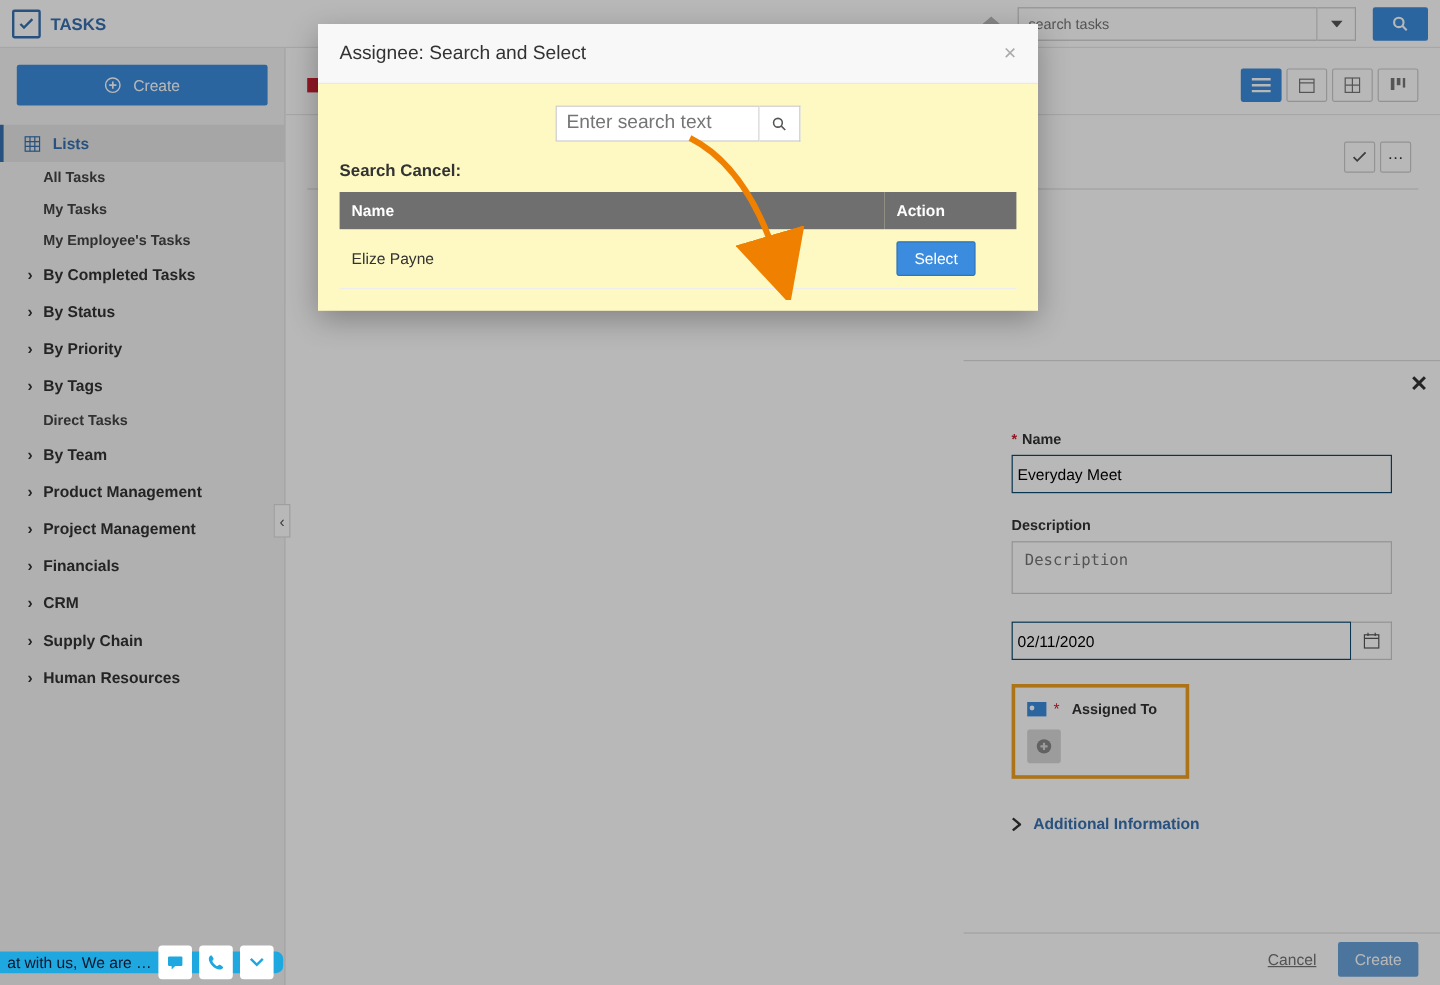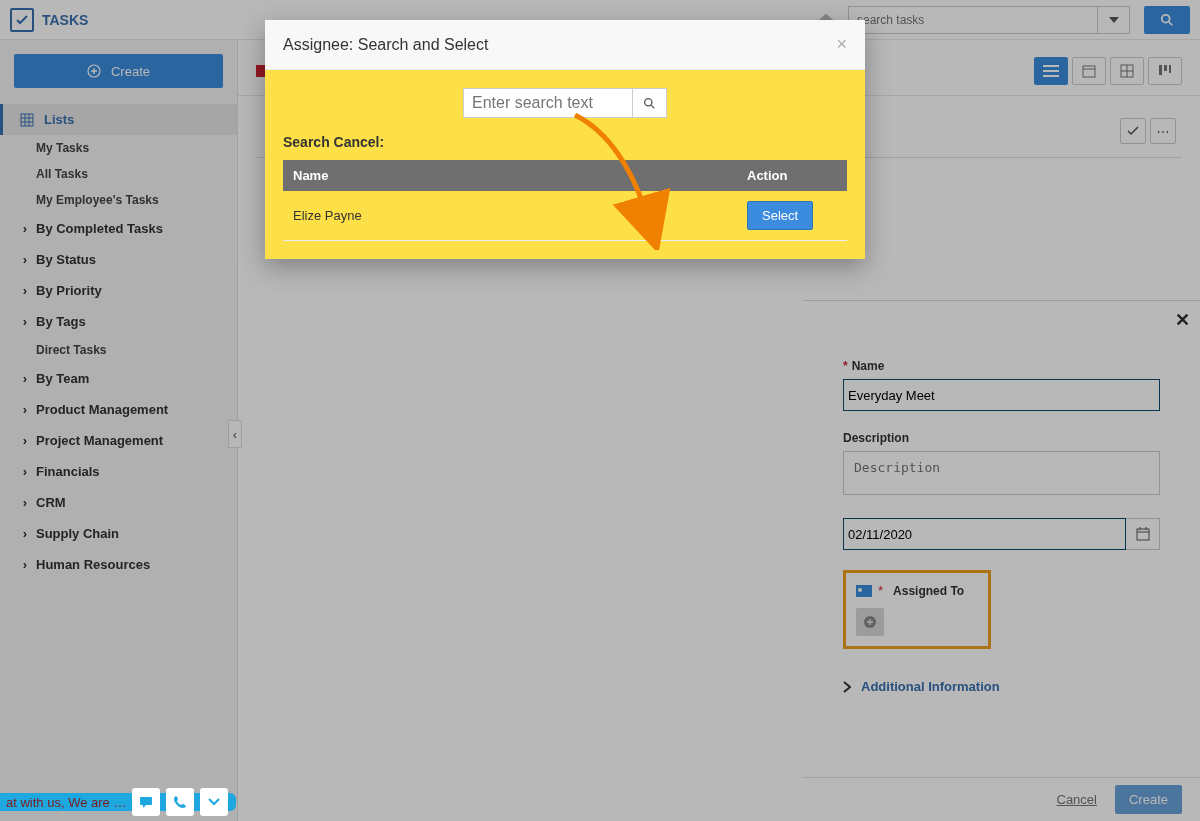--- a/index.html
+++ b/index.html
@@ -45,39 +45,39 @@
 .assigned-box { border: 3px solid #f0a020; padding: 10px; display: inline-block; min-width: 148px; }
 .assigned-head { display: flex; align-items: center; gap: 6px; margin-bottom: 10px; }
 .card-ic { width: 16px; height: 12px; background: #3b8cde; display: inline-block; position: relative; }
 .card-ic::after { content:""; position:absolute; left:2px; top:3px; width:4px; height:4px; background:#fff; border-radius:50%; }
 .add-btn { width: 28px; height: 28px; background: #d8d8d8; display: flex; align-items: center; justify-content: center; cursor: pointer; font-size: 16px; color: #444; border-radius: 2px; }
 .addl-info { display: flex; align-items: center; gap: 10px; color: #3971b0; font-weight: bold; margin-top: 30px; cursor: pointer; }
 .footer { position: absolute; bottom: 0; right: 0; left: 0; height: 44px; border-top: 1px solid #e0e0e0; display: flex; align-items: center; justify-content: flex-end; gap: 18px; padding: 0 18px; background:#fff; }
 .cancel-link { color: #737373; text-decoration: underline; cursor: pointer; font-size: 13px; }
 .create-submit { background: #5a99d6; color: #fff; border: none; padding: 7px 14px; font-size: 13px; cursor: pointer; border-radius: 2px; opacity:0.9; }
 .overlay { position: absolute; inset: 0; background: rgba(0,0,0,0.28); z-index: 10; }
-.modal { position: absolute; left: 265px; top: 20px; width: 600px; background: #fde047; z-index: 20; box-shadow: 0 8px 24px rgba(0,0,0,0.3); }
+.modal { position: absolute; left: 265px; top: 20px; width: 600px; background: #fef9c3; z-index: 20; box-shadow: 0 8px 24px rgba(0,0,0,0.3); }
 .modal-head { padding: 14px 18px; border-bottom: 1px solid #e8e8e8; display: flex; align-items: center; background:#f8f8f8; }
 .modal-title { font-size: 16px; color: #333; }
 .modal-close { margin-left: auto; font-size: 18px; color: #aaa; cursor: pointer; }
 .modal-body { padding: 18px; }
 .radio-row { display: flex; align-items: center; justify-content: center; gap: 20px; margin-bottom: 16px; }
 .radio-opt { display: flex; align-items: center; gap: 6px; font-size: 13px; color: #333; cursor: pointer; }
 .radio-opt input { cursor: pointer; }
 .radio-opt.hl { border: 2px solid #f0a020; padding: 6px 10px; }
 .search-row { display: flex; justify-content: center; margin-bottom: 16px; }
 .modal-search { width: 170px; height: 30px; border: 1px solid #ccc; padding: 0 8px; font-size: 16px; }
 .modal-search-btn { width: 34px; height: 30px; border: 1px solid #ccc; border-left: none; background: #fff; cursor: pointer; display:flex;align-items:center;justify-content:center; }
 .sr-label { font-weight: bold; font-size: 14px; margin-bottom: 10px; }
 .table { width: 100%; border-collapse: collapse; }
 .table thead th { background: #6f6f6f; color: #fff; text-align: left; padding: 8px 10px; font-size: 13px; font-weight: bold; }
 .table tbody td { padding: 10px; border-bottom: 1px solid #eee; vertical-align: middle; }
 .select-btn { background: #3b8cde; color: #fff; border: 1px solid #2f73b8; padding: 6px 14px; font-size: 13px; cursor: pointer; border-radius: 2px; }
 .arrow-annot { position: absolute; left: 565px; top: 110px; z-index: 25; pointer-events: none; }
-.chat-widget { position: absolute; left: 0; bottom: 10px; height: 18px; background: #1fa7e0; color: #7f1d1d; display: flex; align-items: center; padding: 0 8px 0 6px; gap: 6px; border-radius: 0 6px 6px 0; z-index: 30; }
+.chat-widget { position: absolute; left: 0; bottom: 10px; height: 18px; background: #1fa7e0; color: #0f172a; display: flex; align-items: center; padding: 0 8px 0 6px; gap: 6px; border-radius: 0 6px 6px 0; z-index: 30; }
 .chat-widget .txt { font-size: 13px; max-width: 140px; white-space: nowrap; overflow: hidden; text-overflow: ellipsis; }
 .chat-ic { width: 28px; height: 28px; background: #fff; color: #1fa7e0; display: flex; align-items: center; justify-content: center; border-radius: 3px; }
 svg { display: block; }
 </style>
 </head>
 <body>
 
 <div class="topbar">
   <div class="logo-box">
     <span class="logo-icon">
@@ -122,22 +122,22 @@
     <div class="nav-item active">
       <svg width="14" height="14" viewBox="0 0 14 14">
           <rect x="1" y="1" width="12" height="12" fill="none" stroke="#3971b0"></rect>
           <line x1="1" y1="5" x2="13" y2="5" stroke="#3971b0"></line>
           <line x1="1" y1="9" x2="13" y2="9" stroke="#3971b0"></line>
           <line x1="5" y1="1" x2="5" y2="13" stroke="#3971b0"></line>
           <line x1="9" y1="1" x2="9" y2="13" stroke="#3971b0"></line>
         </svg>
       <span>Lists</span>
     </div>
+    <div class="nav-sub">All Tasks</div>
     <div class="nav-sub">My Tasks</div>
-    <div class="nav-sub">All Tasks</div>
     <div class="nav-sub">My Employee's Tasks</div>
 
     <div class="nav-group">
         <span class="chev">›</span>
         <span>By Completed Tasks</span>
       </div>
     <div class="nav-group">
         <span class="chev">›</span>
         <span>By Status</span>
       </div>

